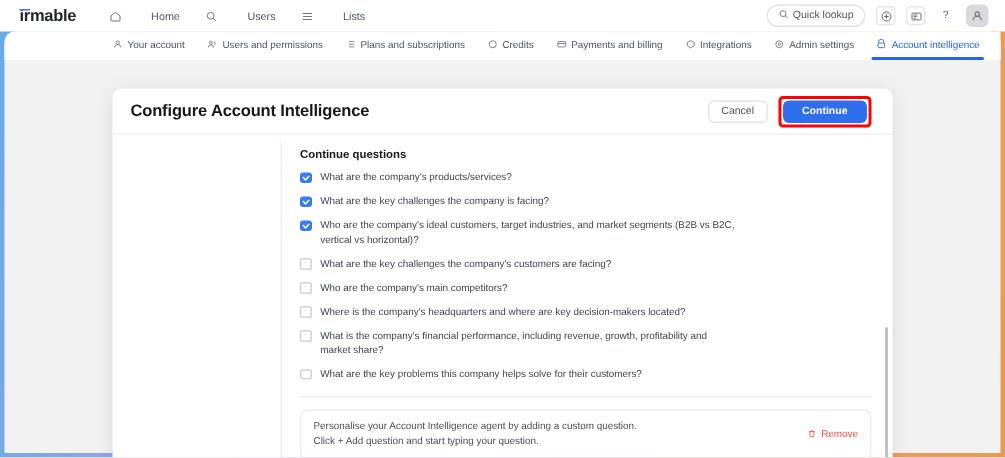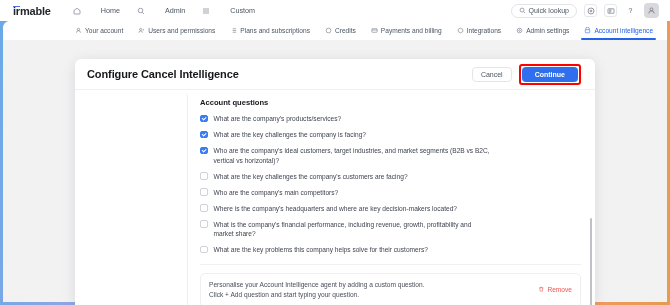--- a/index.html
+++ b/index.html
@@ -243,29 +243,29 @@
         </span>
         <span>Home</span>
       </div>
       <div class="nav-item">
         <span>
           <svg width="8" height="8" viewBox="0 0 16 16" fill="none" stroke="#6b7280" stroke-width="1.3">
             <circle cx="7" cy="7" r="4.5"></circle>
               <path d="M10.5 10.5L14 14"></path>
           </svg>
         </span>
-        <span>Admin</span>
+        <span>Users</span>
       </div>
       <div class="nav-item">
         <span>
           <svg width="8" height="8" viewBox="0 0 16 16" fill="none" stroke="#6b7280" stroke-width="1.3">
             <path d="M2 4h12M2 8h12M2 12h12"></path>
           </svg>
         </span>
-        <span>Custom</span>
+        <span>Lists</span>
       </div>
     </div>
 
     <div class="nav-right">
       <div class="quick-lookup">
         <span>
           <svg width="7" height="7" viewBox="0 0 16 16" fill="none" stroke="#6b7280" stroke-width="1.4">
             <circle cx="7" cy="7" r="4.5"></circle>
               <path d="M10.5 10.5L14 14"></path>
           </svg>
@@ -366,36 +366,36 @@
         </svg>
       </span>
       <span>Account intelligence</span>
     </div>
   </div>
   <div class="tabs-scroll-fade"></div>
 
   <div class="modal">
 
     <div class="modal-head">
-      <div class="modal-title">Configure Cancel Intelligence</div>
+      <div class="modal-title">Configure Account Intelligence</div>
       <div class="modal-actions">
         <button class="btn-cancel">Cancel</button>
         <div class="continue-wrap">
           <button class="btn-continue">Continue</button>
         </div>
       </div>
     </div>
 
     <div class="modal-body">
 
       <div class="left-pane"></div>
 
       <div class="right-pane">
 
-        <div class="section-title">Account questions</div>
+        <div class="section-title">Continue questions</div>
 
         <div class="q-list">
           <div class="q-row">
             <span class="cb checked"></span>
             <span class="q-text">What are the company's products/services?</span>
           </div>
           <div class="q-row">
             <span class="cb checked"></span>
             <span class="q-text">What are the key challenges the company is facing?</span>
           </div>

